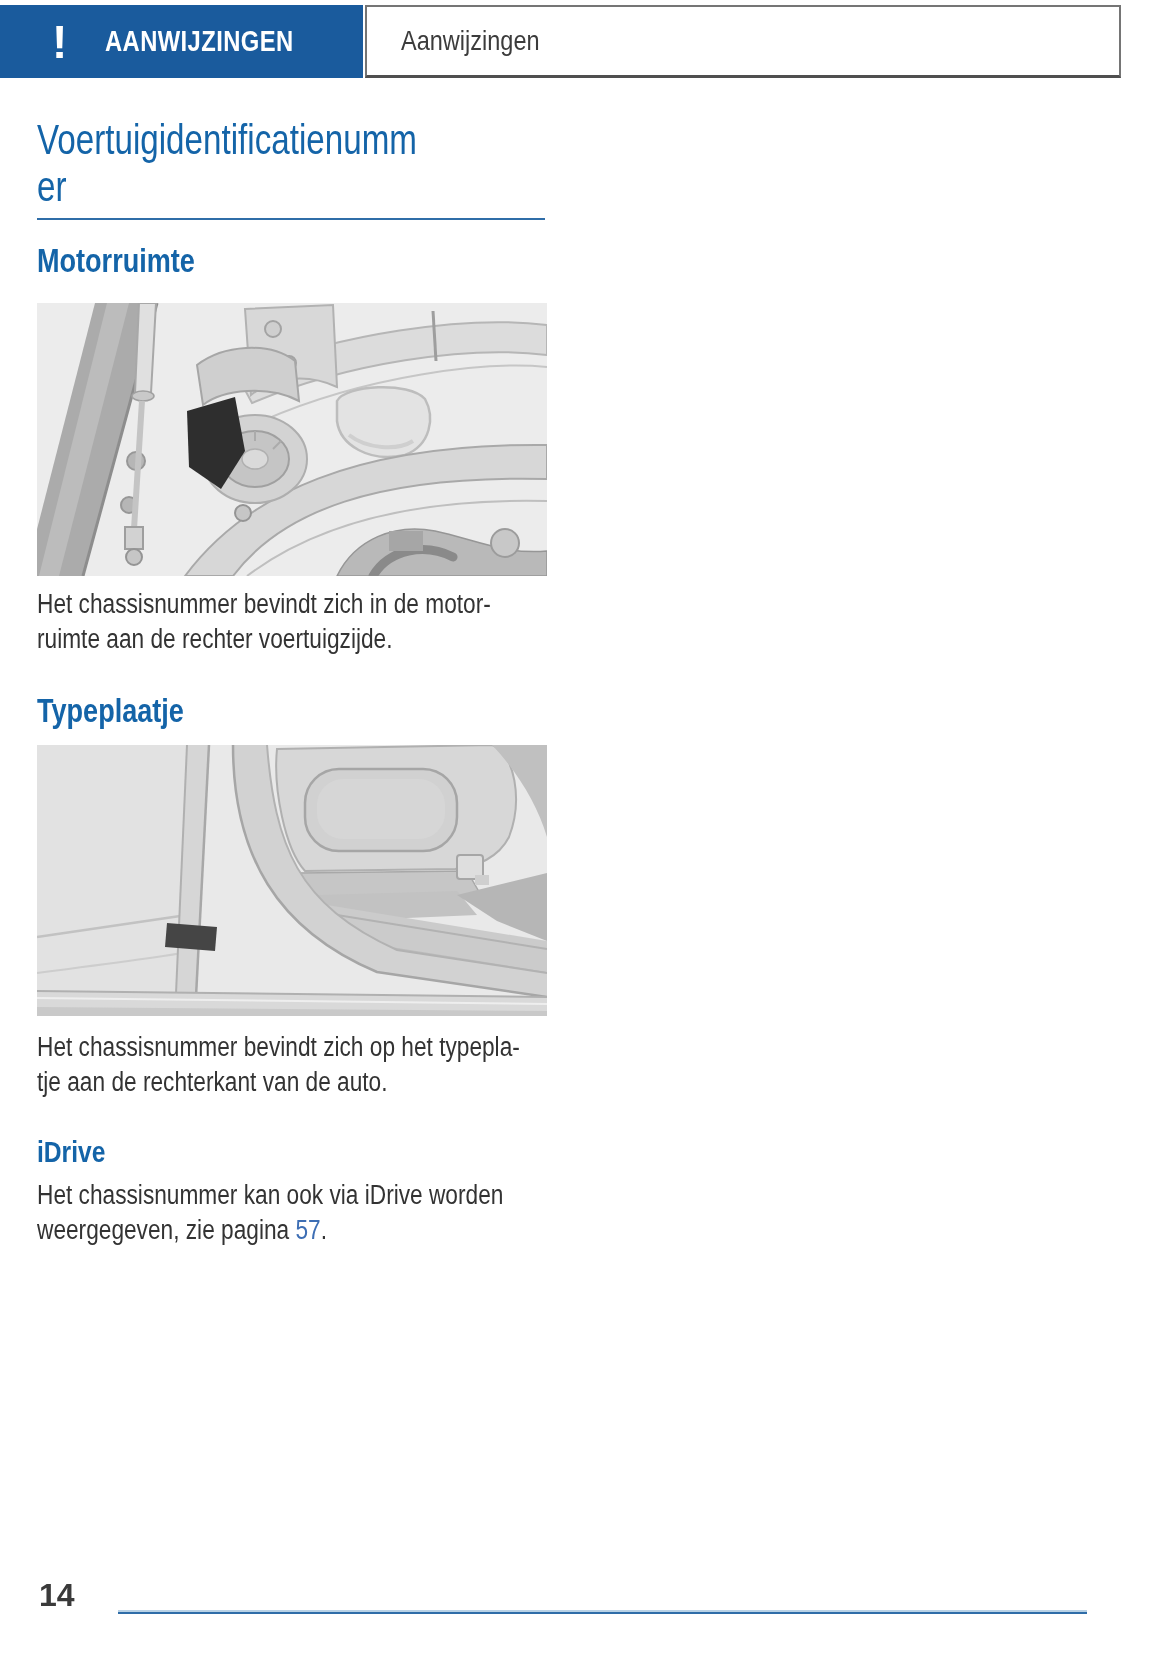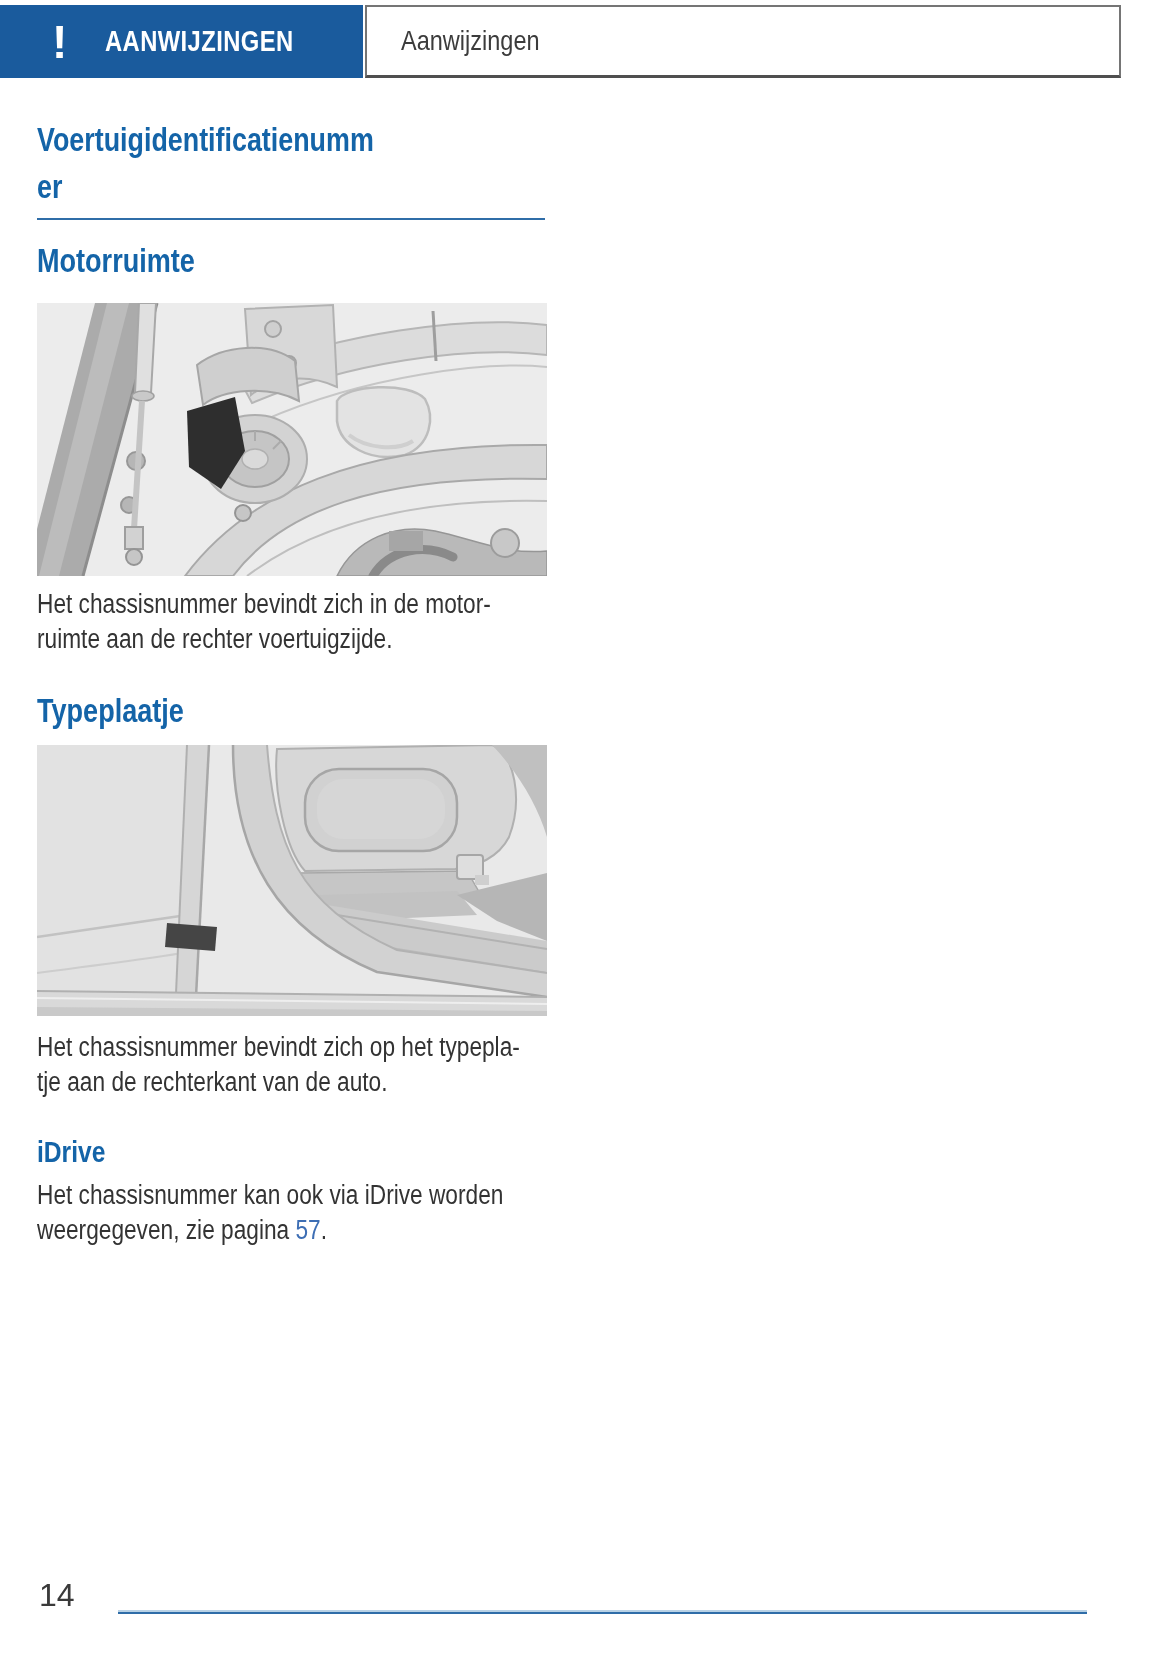--- a/index.html
+++ b/index.html
@@ -8,40 +8,40 @@
   
   .banner{position:absolute;left:0;top:5px;width:363px;height:73px;background:#1a5b9d;display:flex;align-items:center;}
   .banner-icon{color:#fff;font-weight:bold;font-size:46px;margin-left:52px;line-height:1;transform:scaleY(1.02);}
   .banner-label{color:#fff;font-weight:bold;font-size:29px;margin-left:38px;letter-spacing:0.5px;
     transform:scaleX(0.82);transform-origin:left center;white-space:nowrap;}
   .tab-box{position:absolute;left:365px;top:5px;width:718px;height:68px;background:#fff;
     border:2px solid #757575;border-bottom:3px solid #4f4f4f;display:flex;align-items:center;padding-left:34px;box-sizing:content-box;cursor:pointer;}
   .tab-label{font-size:28px;color:#3c3c3c;transform:scaleX(0.84);transform-origin:left center;white-space:nowrap;}
 
   
-  .page-title{position:absolute;left:37px;top:116px;color:#1464a8;font-weight:bold;font-size:34px;line-height:47px;}
+  .page-title{position:absolute;left:37px;top:116px;color:#1464a8;font-weight:normal;font-size:42px;line-height:47px;}
   .page-title .t-line{transform:scaleX(0.79);transform-origin:left top;white-space:nowrap;}
   .title-rule{position:absolute;left:37px;top:218px;width:508px;height:2px;background:#2f6da8;}
 
   
   .sec-head{position:absolute;left:37px;color:#1464a8;font-weight:bold;font-size:33px;line-height:36px;
     transform:scaleX(0.82);transform-origin:left top;white-space:nowrap;}
   .sec-head.small{font-size:30px;}
 
   
   .figure{position:absolute;left:37px;width:510px;overflow:hidden;background:#ececec;}
   .figure svg{display:block;width:100%;height:100%;}
 
   
   .body-line{position:absolute;left:37px;font-size:27px;line-height:35px;color:#333;
     transform:scaleX(0.84);transform-origin:left top;white-space:nowrap;}
   .page-link{color:#3d6eb4;text-decoration:none;cursor:pointer;}
 
   
-  .page-number{position:absolute;left:39px;top:1577px;font-size:32px;font-weight:normal;color:#3a3a3a;}
+  .page-number{position:absolute;left:39px;top:1577px;font-size:32px;font-weight:bold;color:#3a3a3a;}
   .footer-rule{position:absolute;left:118px;top:1610px;width:969px;height:4px;
     background:linear-gradient(to bottom,#b9d2e6 0%,#b9d2e6 45%,#2f6da8 55%,#2f6da8 100%);}
 </style>
 </head>
 <body>
 
 <div>
 
   <div class="banner">
     <span class="banner-icon">!</span>

